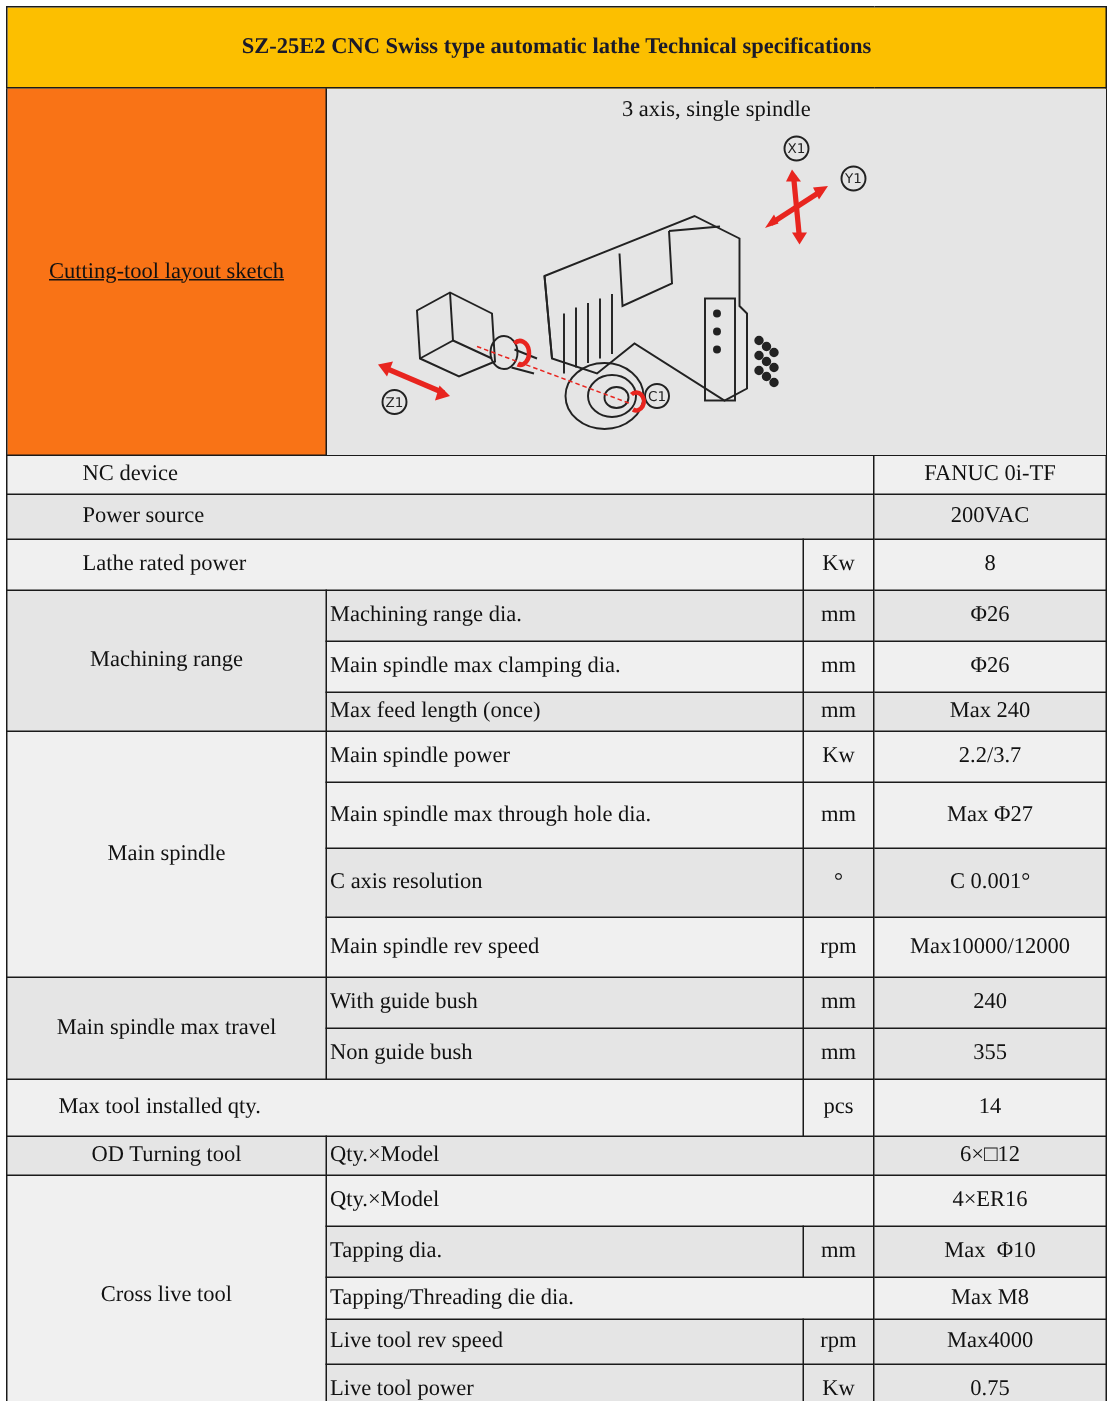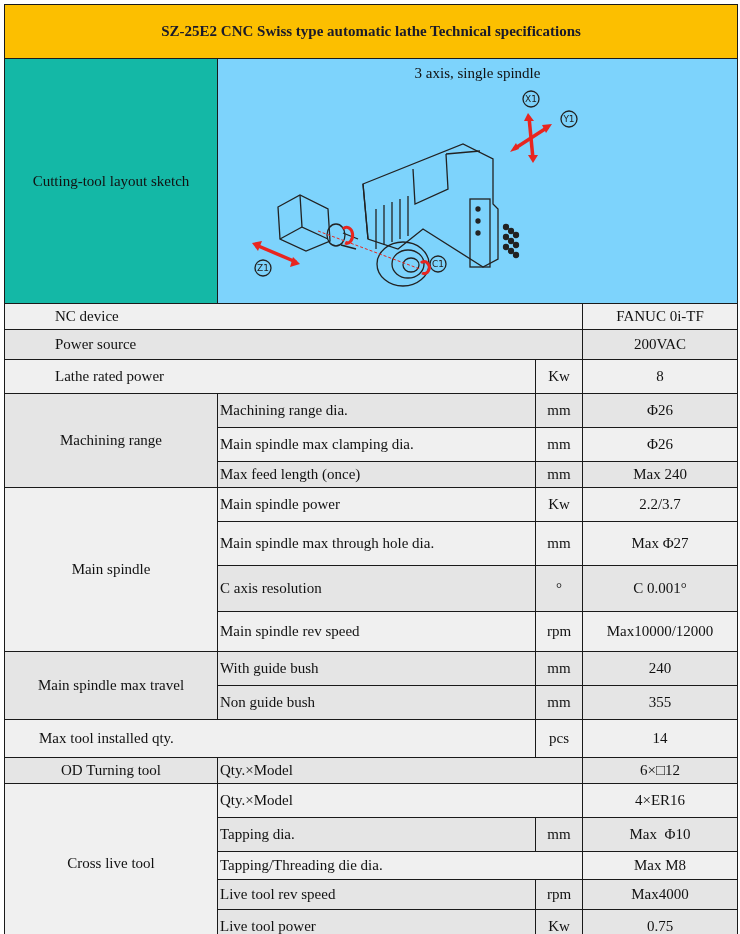--- a/index.html
+++ b/index.html
@@ -2,22 +2,22 @@
 <html><head>
 <meta charset="utf-8">
 <style>
   html, body { margin: 0; padding: 0; background: #ffffff; }
   body { width: 740px; height: 934px; position: relative; overflow: hidden;
          font-family: "Liberation Serif", "DejaVu Serif", serif; color: #111; }
   .sheet { position: absolute; left: 4px; top: 4px; width: 733px; height: 927px; }
   table.spec { border-collapse: collapse; width: 733px; table-layout: fixed; }
   table.spec td { border: 1.5px solid #1a1a1a; font-size: 15px; padding: 4px; vertical-align: middle; }
   .title-cell { background: #fcbf00; height: 45px; text-align: center; font-weight: bold; font-size: 19px; color: #1a1a2a; }
-  .sketch-label { text-align: center; background: #14b8a6; height: 236px; }
-  .sketch-cell { background: #7dd3fc; position: relative; }
+  .sketch-label { text-align: center; background: #f97316; height: 236px; text-decoration: underline; }
+  .sketch-cell { background: #e5e5e5; position: relative; }
   .sketch-caption { position: absolute; top: 6px; left: 0; right: 0; text-align: center; font-size: 15px; }
   .sketch-svg { position: absolute; left: 0; top: 0; }
   .g { background: #f0f0f0; }
   .w { background: #e5e5e5; }
   .c { text-align: center; }
   .l { text-align: left; padding-left: 2px !important; }
   .lp { text-align: left; padding-left: 50px !important; }
 </style>
 </head>
 <body>

